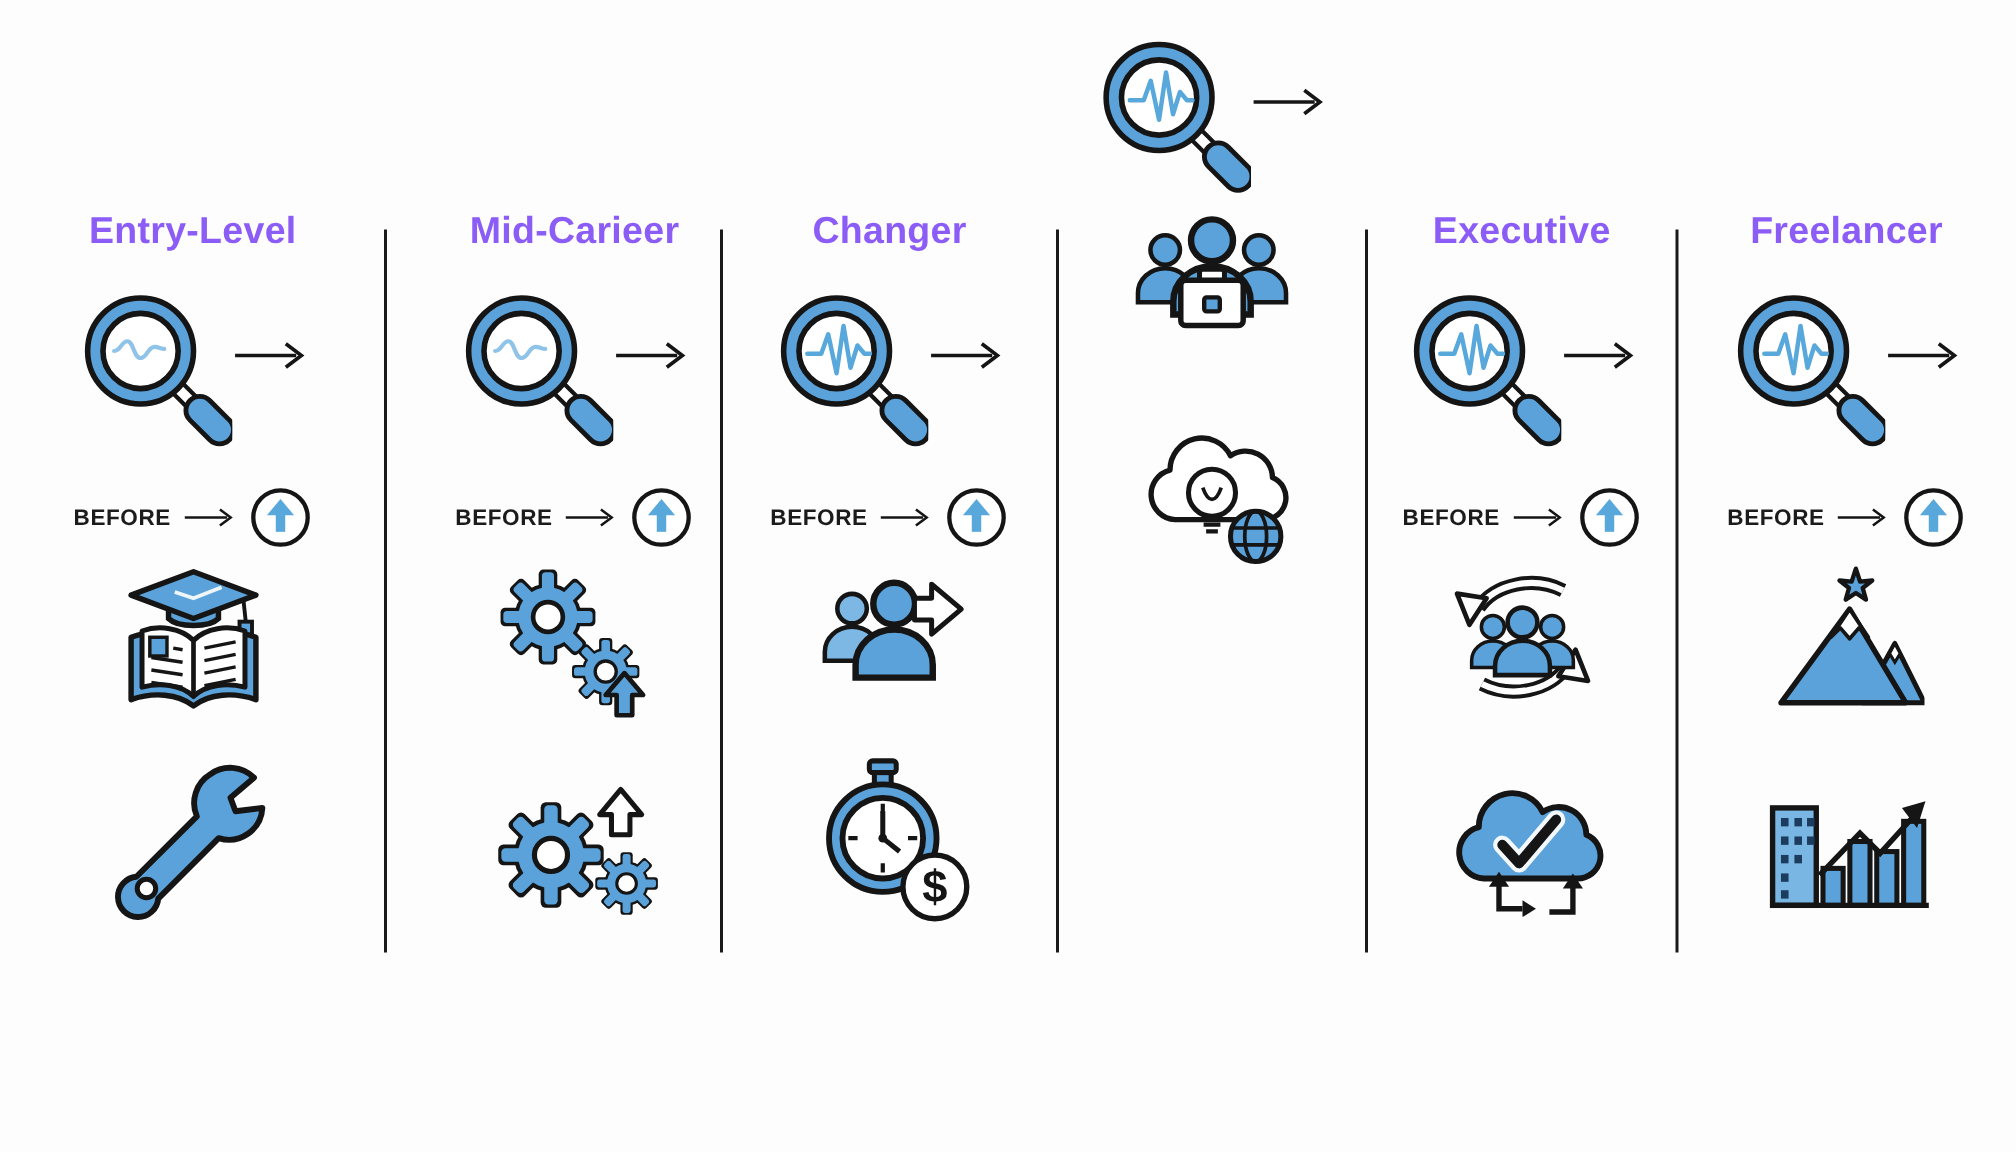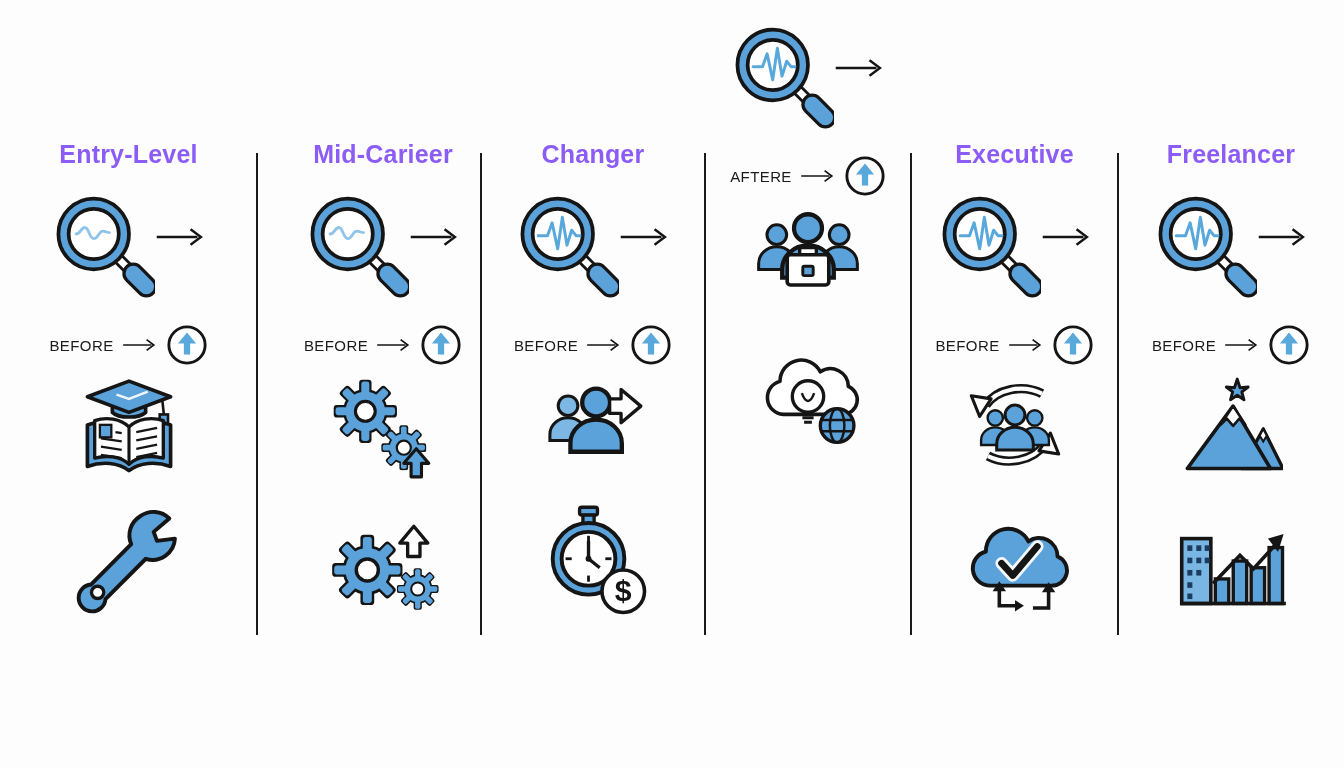--- a/index.html
+++ b/index.html
@@ -6,21 +6,21 @@
   .canvas{position:relative;width:1344px;height:768px;background:#fdfdfd;
           font-family:"Liberation Sans",sans-serif;overflow:hidden;}
   .divider{position:absolute;top:153px;width:2px;height:482px;background:#1a1a1a;}
   .column{position:absolute;top:0;height:100%;display:flex;flex-direction:column;align-items:center;}
   .col-title{margin:140px 0 0;font-size:25px;font-weight:700;color:#8b5cf6;
              letter-spacing:.2px;white-space:nowrap;}
   .mag-row{display:flex;margin-top:26px;height:104px;}
   .mag-svg{width:104px;height:104px;}
   .mag-arrow{width:52px;height:24px;margin-top:30px;}
   .stage-row{display:flex;align-items:center;margin-top:24px;height:44px;gap:8px;}
-  .stage-label{font-size:15px;font-weight:400;color:#1b1b1b;letter-spacing:.4px;}
+  .stage-label{font-size:15px;font-weight:700;color:#1b1b1b;letter-spacing:.4px;}
   .stage-arrow{width:36px;height:16px;}
   .stage-circle{width:42px;height:42px;}
   .icon1{margin-top:10px;width:104px;height:104px;}
   .icon2{margin-top:22px;width:112px;height:116px;}
   svg{display:block;}
 </style>
 </head>
 <body>
 
 <svg width="0" height="0" style="position:absolute" aria-hidden="true">
@@ -214,29 +214,20 @@
 
   <section class="column" style="left:705px;width:206px">
     <div class="mag-row">
       <svg class="mag-svg" viewBox="0 0 112 112">
           <use href="#sym-mag-pulse"></use>
         </svg>
       <svg class="mag-arrow" viewBox="0 0 60 26">
           <use href="#sym-arrow-right"></use>
         </svg>
     </div>
-    <div class="stage-row">
-      <span class="stage-label">AFTERE</span>
-      <svg class="stage-arrow" viewBox="0 0 60 26">
-          <use href="#sym-arrow-right"></use>
-        </svg>
-      <svg class="stage-circle" viewBox="0 0 44 44">
-          <use href="#sym-circle-up"></use>
-        </svg>
-    </div>
     <svg class="icon1" viewBox="0 0 100 100">
       <use href="#sym-person" x="-2" y="14" width="44" height="48" style="color:#5AA2D9"></use>
       <use href="#sym-person" x="58" y="14" width="44" height="48" style="color:#5AA2D9"></use>
       <use href="#sym-person" x="19" y="2" width="62" height="70" style="color:#5AA2D9"></use>
       <rect x="42" y="38" width="16" height="9" rx="2" fill="#fff" stroke="#151515" stroke-width="3.2"></rect>
       <rect x="30" y="45" width="40" height="29" rx="3" fill="#fff" stroke="#151515" stroke-width="3.5"></rect>
       <rect x="45" y="56" width="10" height="9" rx="1.5" fill="#5AA2D9" stroke="#151515" stroke-width="2.8"></rect>
     </svg>
     <svg class="icon2" viewBox="0 0 100 100">
       <path d="M28 70 a15 15 0 0 1 -3 -29.5 a19 19 0 0 1 36 -8.5 a16 16 0 0 1 25 13 a13 13 0 0 1 -5 25 z" fill="#fff" stroke="#151515" stroke-width="3.2" stroke-linejoin="round"></path>

